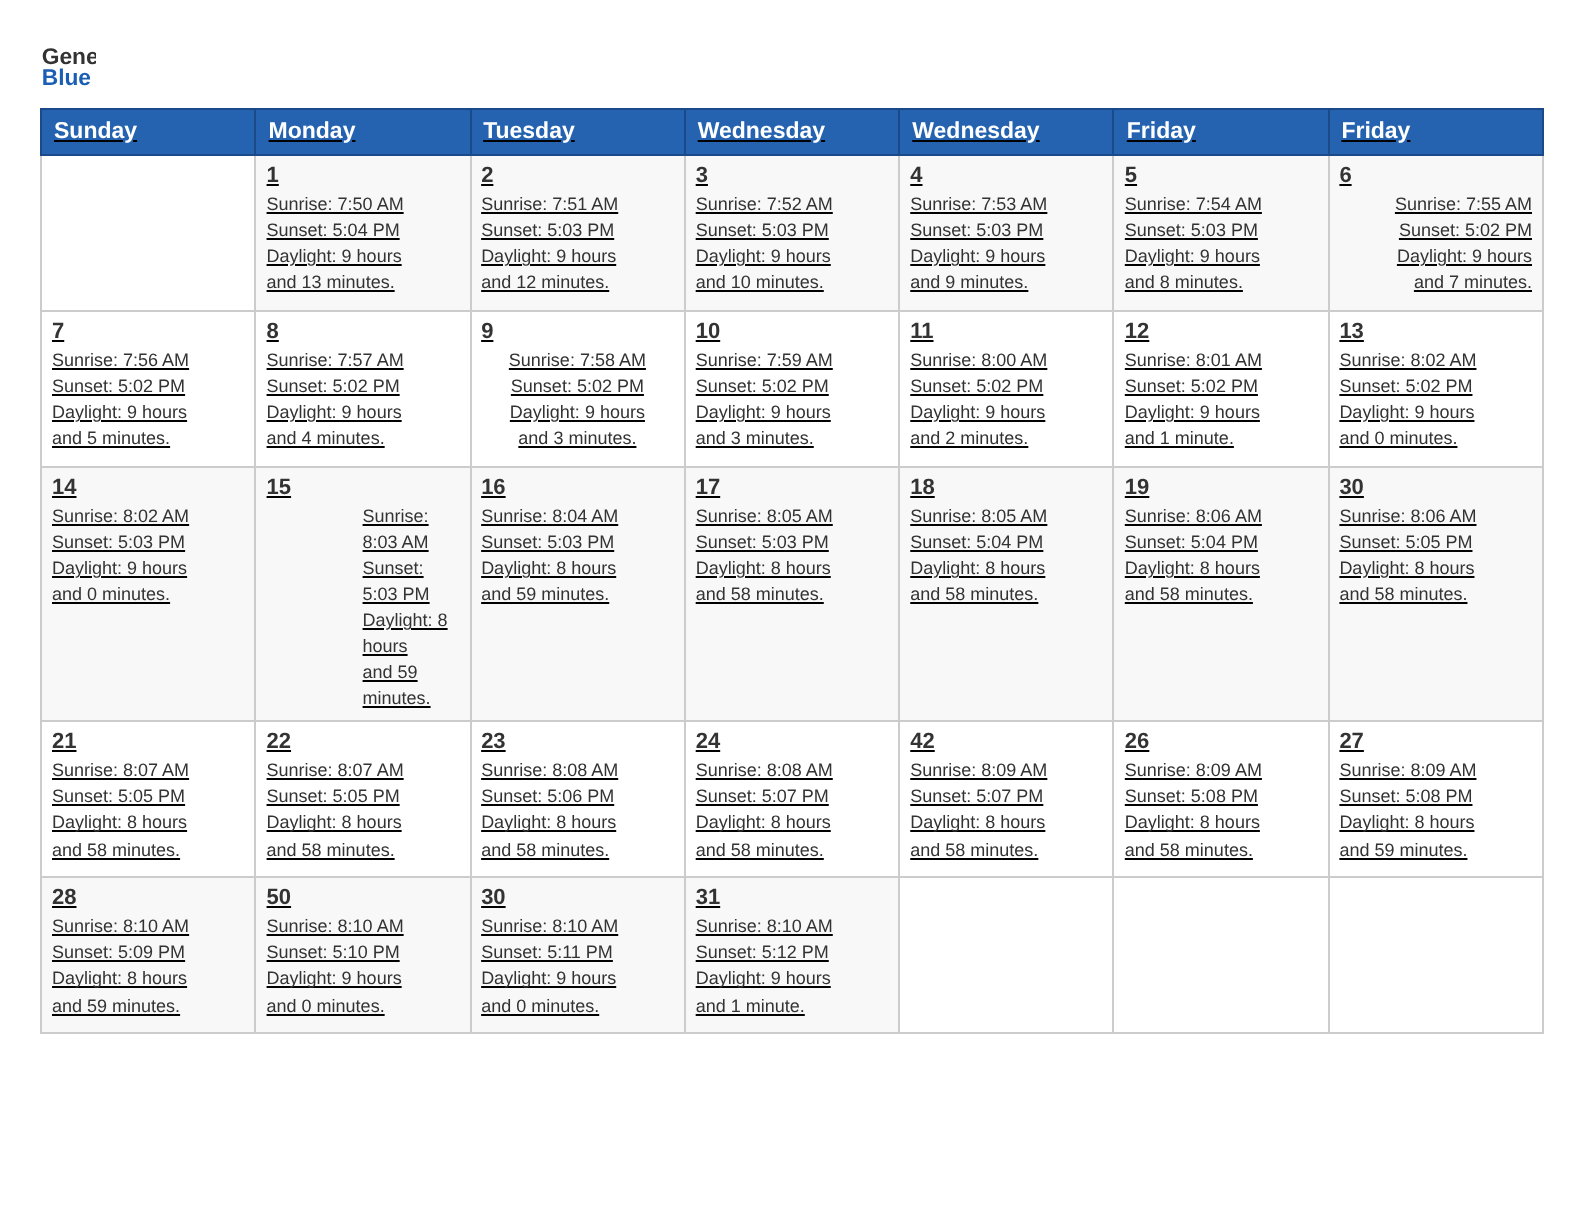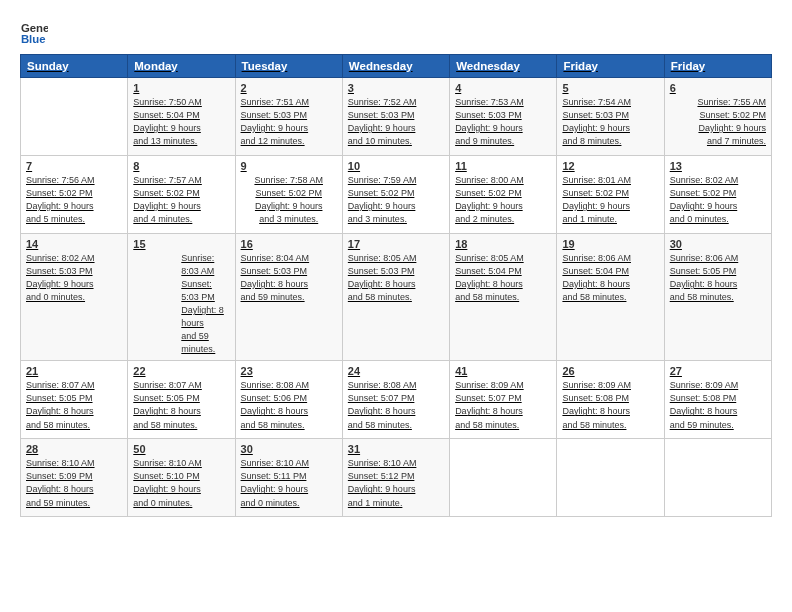--- a/index.html
+++ b/index.html
@@ -292,21 +292,21 @@
 and 58 minutes.</div>
           </td>
           <td>
             <span class="day-number">24</span>
             <div class="day-info" style="white-space: pre-line;">Sunrise: 8:08 AM
 Sunset: 5:07 PM
 Daylight: 8 hours
 and 58 minutes.</div>
           </td>
           <td>
-            <span class="day-number">41</span>
+            <span class="day-number">42</span>
             <div class="day-info" style="white-space: pre-line;">Sunrise: 8:09 AM
 Sunset: 5:07 PM
 Daylight: 8 hours
 and 58 minutes.</div>
           </td>
           <td>
             <span class="day-number">26</span>
             <div class="day-info" style="white-space: pre-line;">Sunrise: 8:09 AM
 Sunset: 5:08 PM
 Daylight: 8 hours

